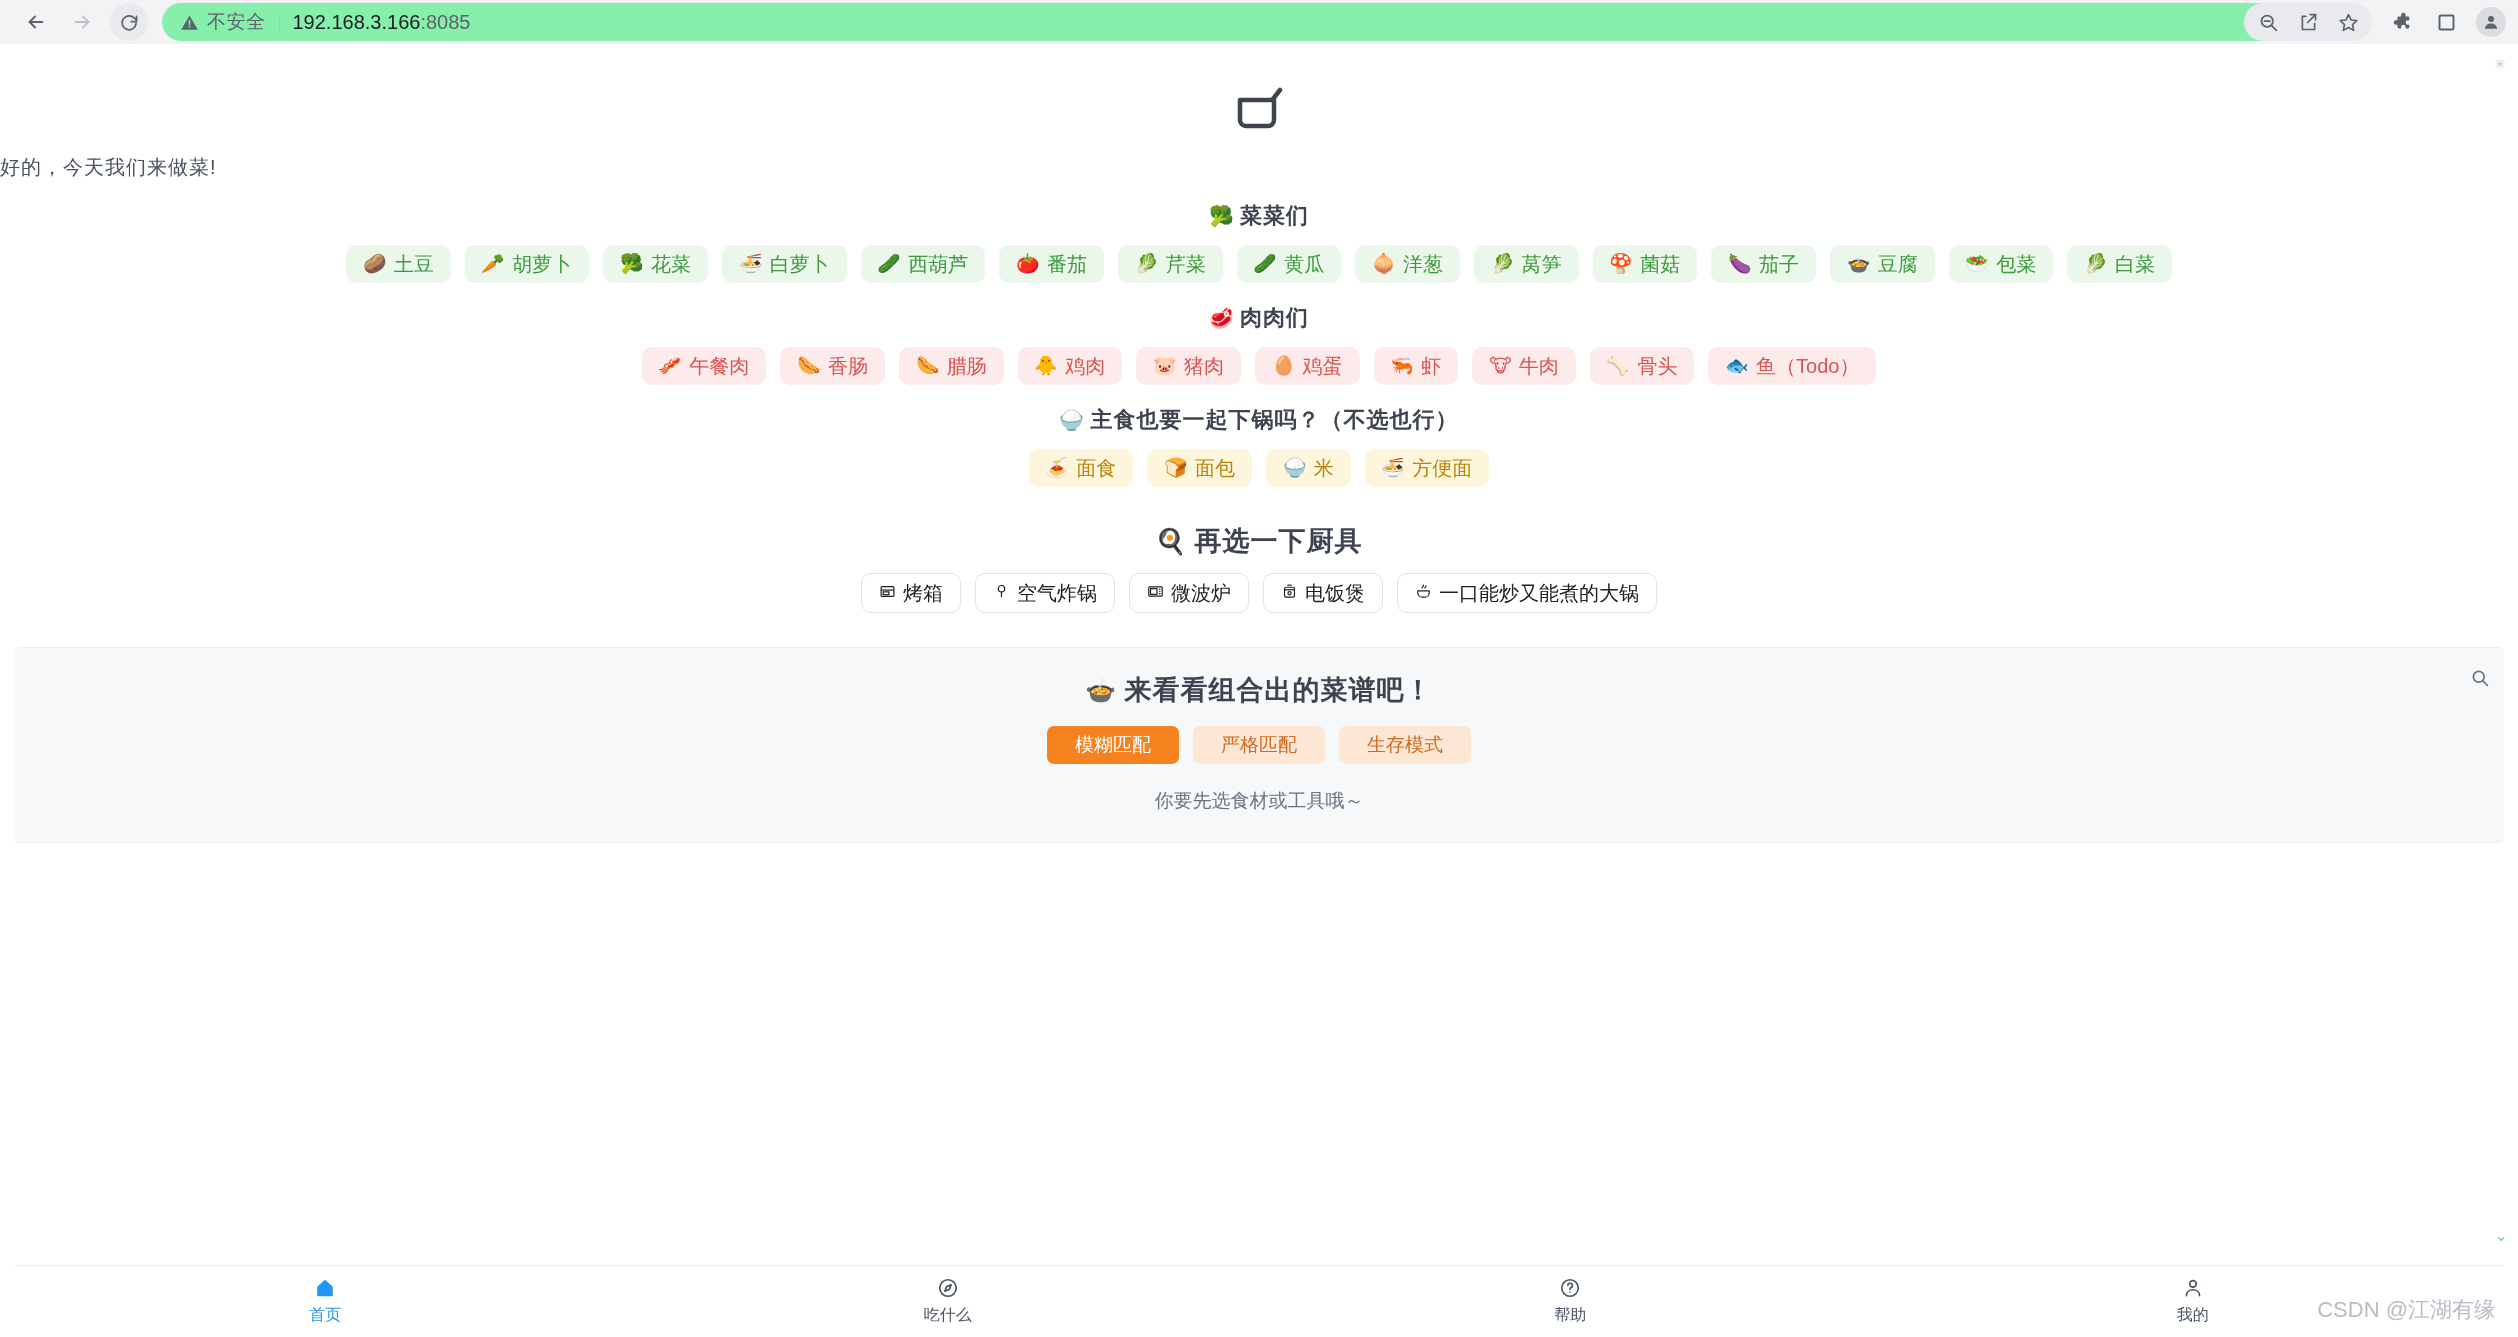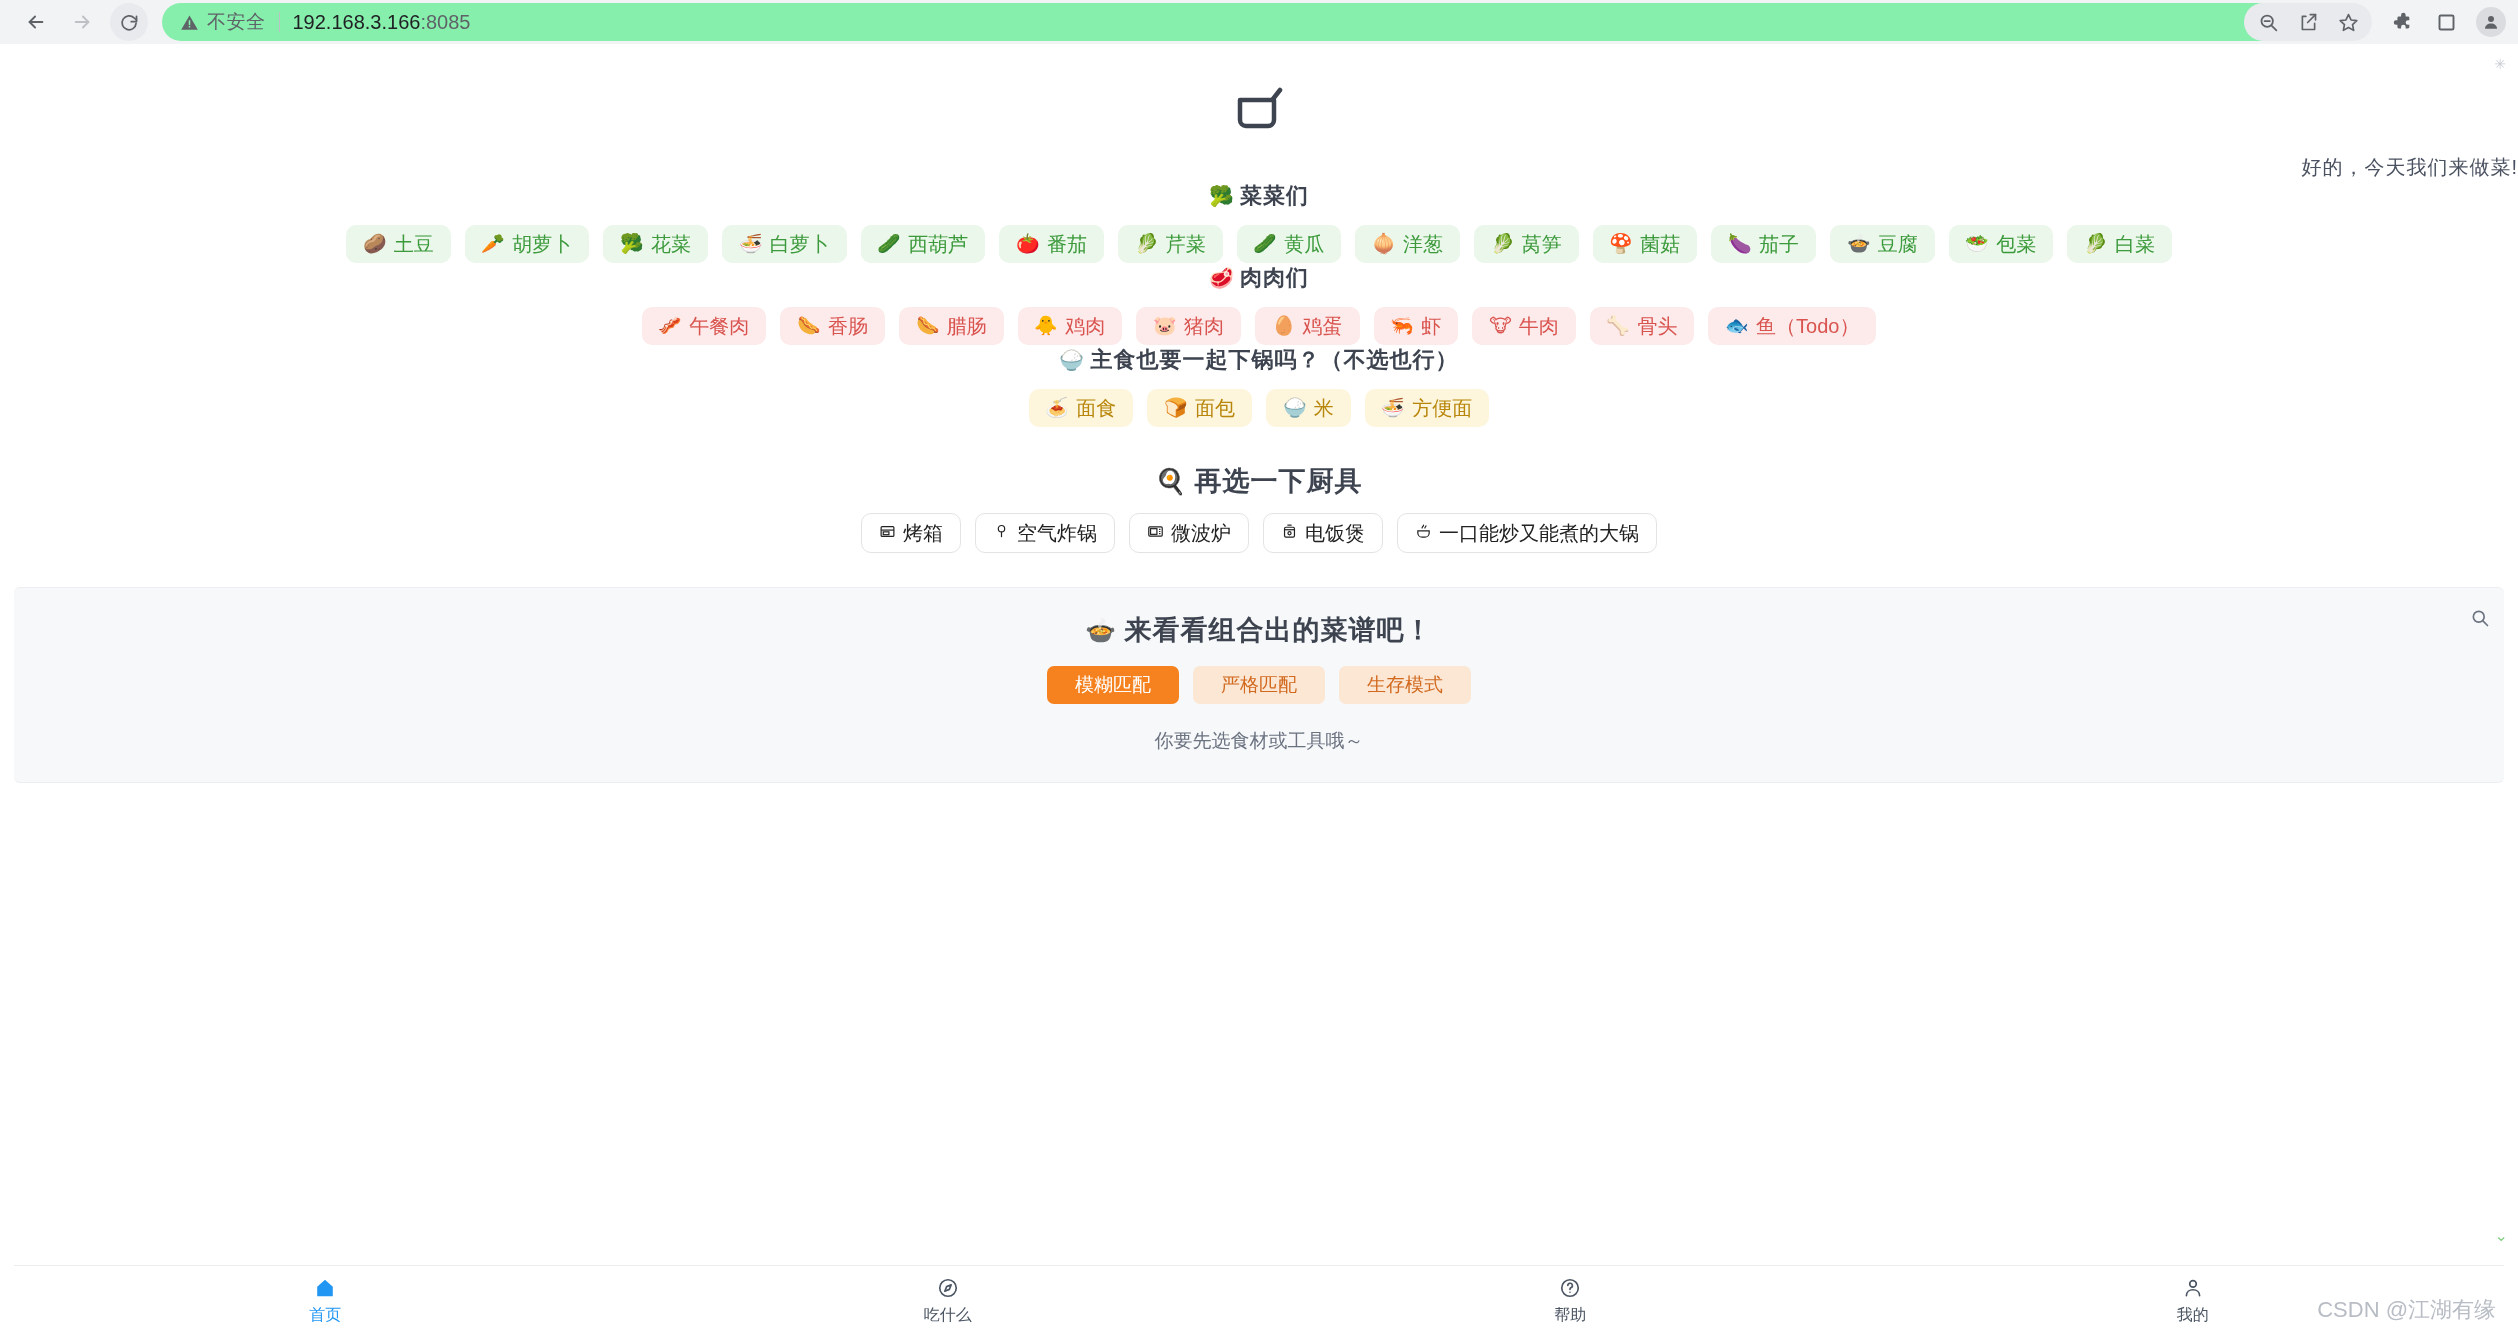--- a/index.html
+++ b/index.html
@@ -77,35 +77,36 @@
   .page { position: relative; height: 1293px; background: #fff; }
 
   .page-inner { padding-top: 42px; }
 
   .logo-wrap { text-align: center; }
   .logo-icon { color: #3d4450; display: inline-block; }
   .tagline {
     margin-top: 16px;
     font-size: 20px;
     color: #4a5160;
-    text-align: right;
+    text-align: left;
     letter-spacing: 1px;
   }
 
   .h2 {
     margin-top: 36px;
     text-align: center;
     font-size: 27px;
     font-weight: bold;
     color: #3d4450;
     letter-spacing: 1px;
   }
   .h2 .em { font-size: 25px; margin-right: 7px; }
 
   .h3 {
+    margin-top: 20px;
     text-align: center;
     font-size: 22px;
     font-weight: bold;
     color: #3d4450;
     letter-spacing: 1px;
   }
   .h3 .em { font-size: 20px; margin-right: 5px; }
 
   .chip-row {
     display: flex;

